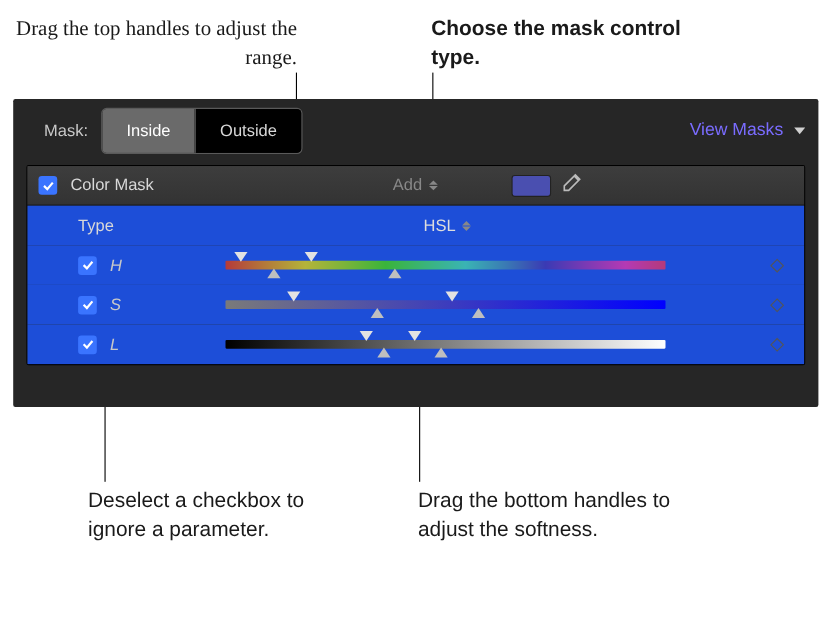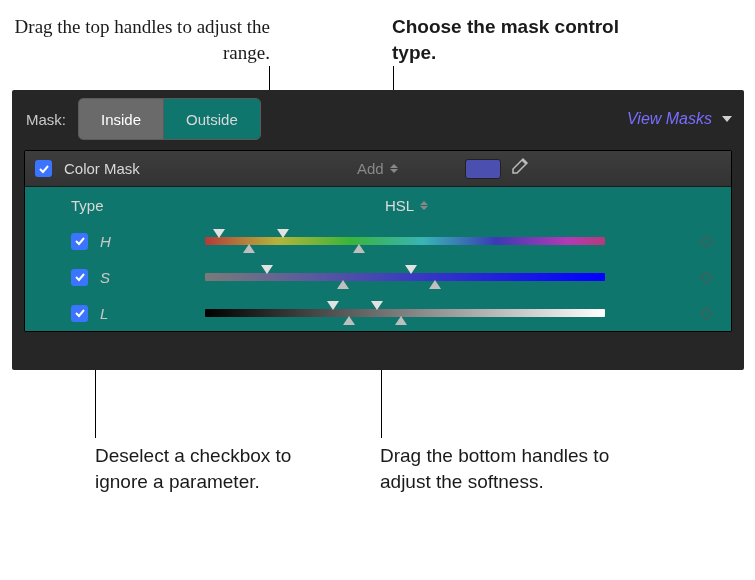--- a/index.html
+++ b/index.html
@@ -35,35 +35,36 @@
     background: #262626;
     border-radius: 2px;
     color: #d8d8d8;
   }
 
   .panel-top {
     display: flex;
     align-items: center;
     padding: 8px 12px 4px 14px;
     gap: 10px;
+    margin-left: 14px;
   }
   .mask-label {
     color: #c9c9c9;
     font-size: 15px;
     margin-right: 2px;
   }
   .seg {
     display: flex;
     border: 1px solid #5a5a5a;
     border-radius: 5px;
     overflow: hidden;
     height: 42px;
   }
   .seg button {
-    background: #0f766e;
+    background: #000000;
     border: none;
     color: #d8d8d8;
     font-size: 15px;
     padding: 0 22px;
     cursor: pointer;
     height: 100%;
   }
   .seg button.active {
     background: #6a6a6a;
     color: #fff;
@@ -71,21 +72,20 @@
   .seg button + button { border-left: 1px solid #5a5a5a; }
 
   .view-masks {
     margin-left: auto;
     color: #7a6cff;
     font-size: 16px;
     display: flex;
     align-items: center;
     gap: 10px;
     cursor: pointer;
-    font-style: italic;
   }
   .chev-down {
     width: 0; height: 0;
     border-left: 5px solid transparent;
     border-right: 5px solid transparent;
     border-top: 6px solid #d0d0d0;
   }
 
   .inset {
     margin: 6px 12px 10px 12px;
@@ -100,21 +100,21 @@
     height: 36px;
     padding: 0 10px;
     gap: 12px;
     position: relative;
   }
   .row.header {
     background: linear-gradient(#3d3d3d, #333);
     border-bottom: 1px solid #1a1a1a;
   }
   .row.sub {
-    background: #0f766e;
+    background: #1d4ed8;
   }
   .row.sub + .row.sub { border-top: none; }
 
   .cb {
     width: 17px; height: 17px;
     border-radius: 3px;
     background: #3a74ff;
     display: flex;
     align-items: center;
     justify-content: center;
@@ -228,21 +228,21 @@
   }
 </style>
 </head>
 <body>
 
 <div class="callout" style="top:14px; left:10px; width:260px;font-family:Liberation Serif, serif;">Drag the top handles to adjust the range.</div>
 <div class="callout left-align" style="top:14px; left:392px; width:260px;font-weight:bold;">Choose the mask control type.</div>
 <div class="callout-line" style="left:269px; top:66px; width:1px; height:166px;"></div>
 <div class="callout-line" style="left:393px; top:66px; width:1px; height:127px;"></div>
 
-<div class="callout left-align" style="top:443px; left:95px; width:210px;">Deselect a checkbox to ignore a parameter.</div>
+<div class="callout left-align" style="top:443px; left:80px; width:210px;">Deselect a checkbox to ignore a parameter.</div>
 <div class="callout left-align" style="top:443px; left:380px; width:230px;">Drag the bottom handles to adjust the softness.</div>
 <div class="callout-line" style="left:95px; top:320px; width:1px; height:118px;"></div>
 <div class="callout-line" style="left:381px; top:328px; width:1px; height:110px;"></div>
 
 <div class="panel">
 
   <div class="panel-top">
     <span class="mask-label">Mask:</span>
     <div class="seg">
       <button class="active">Inside</button>

